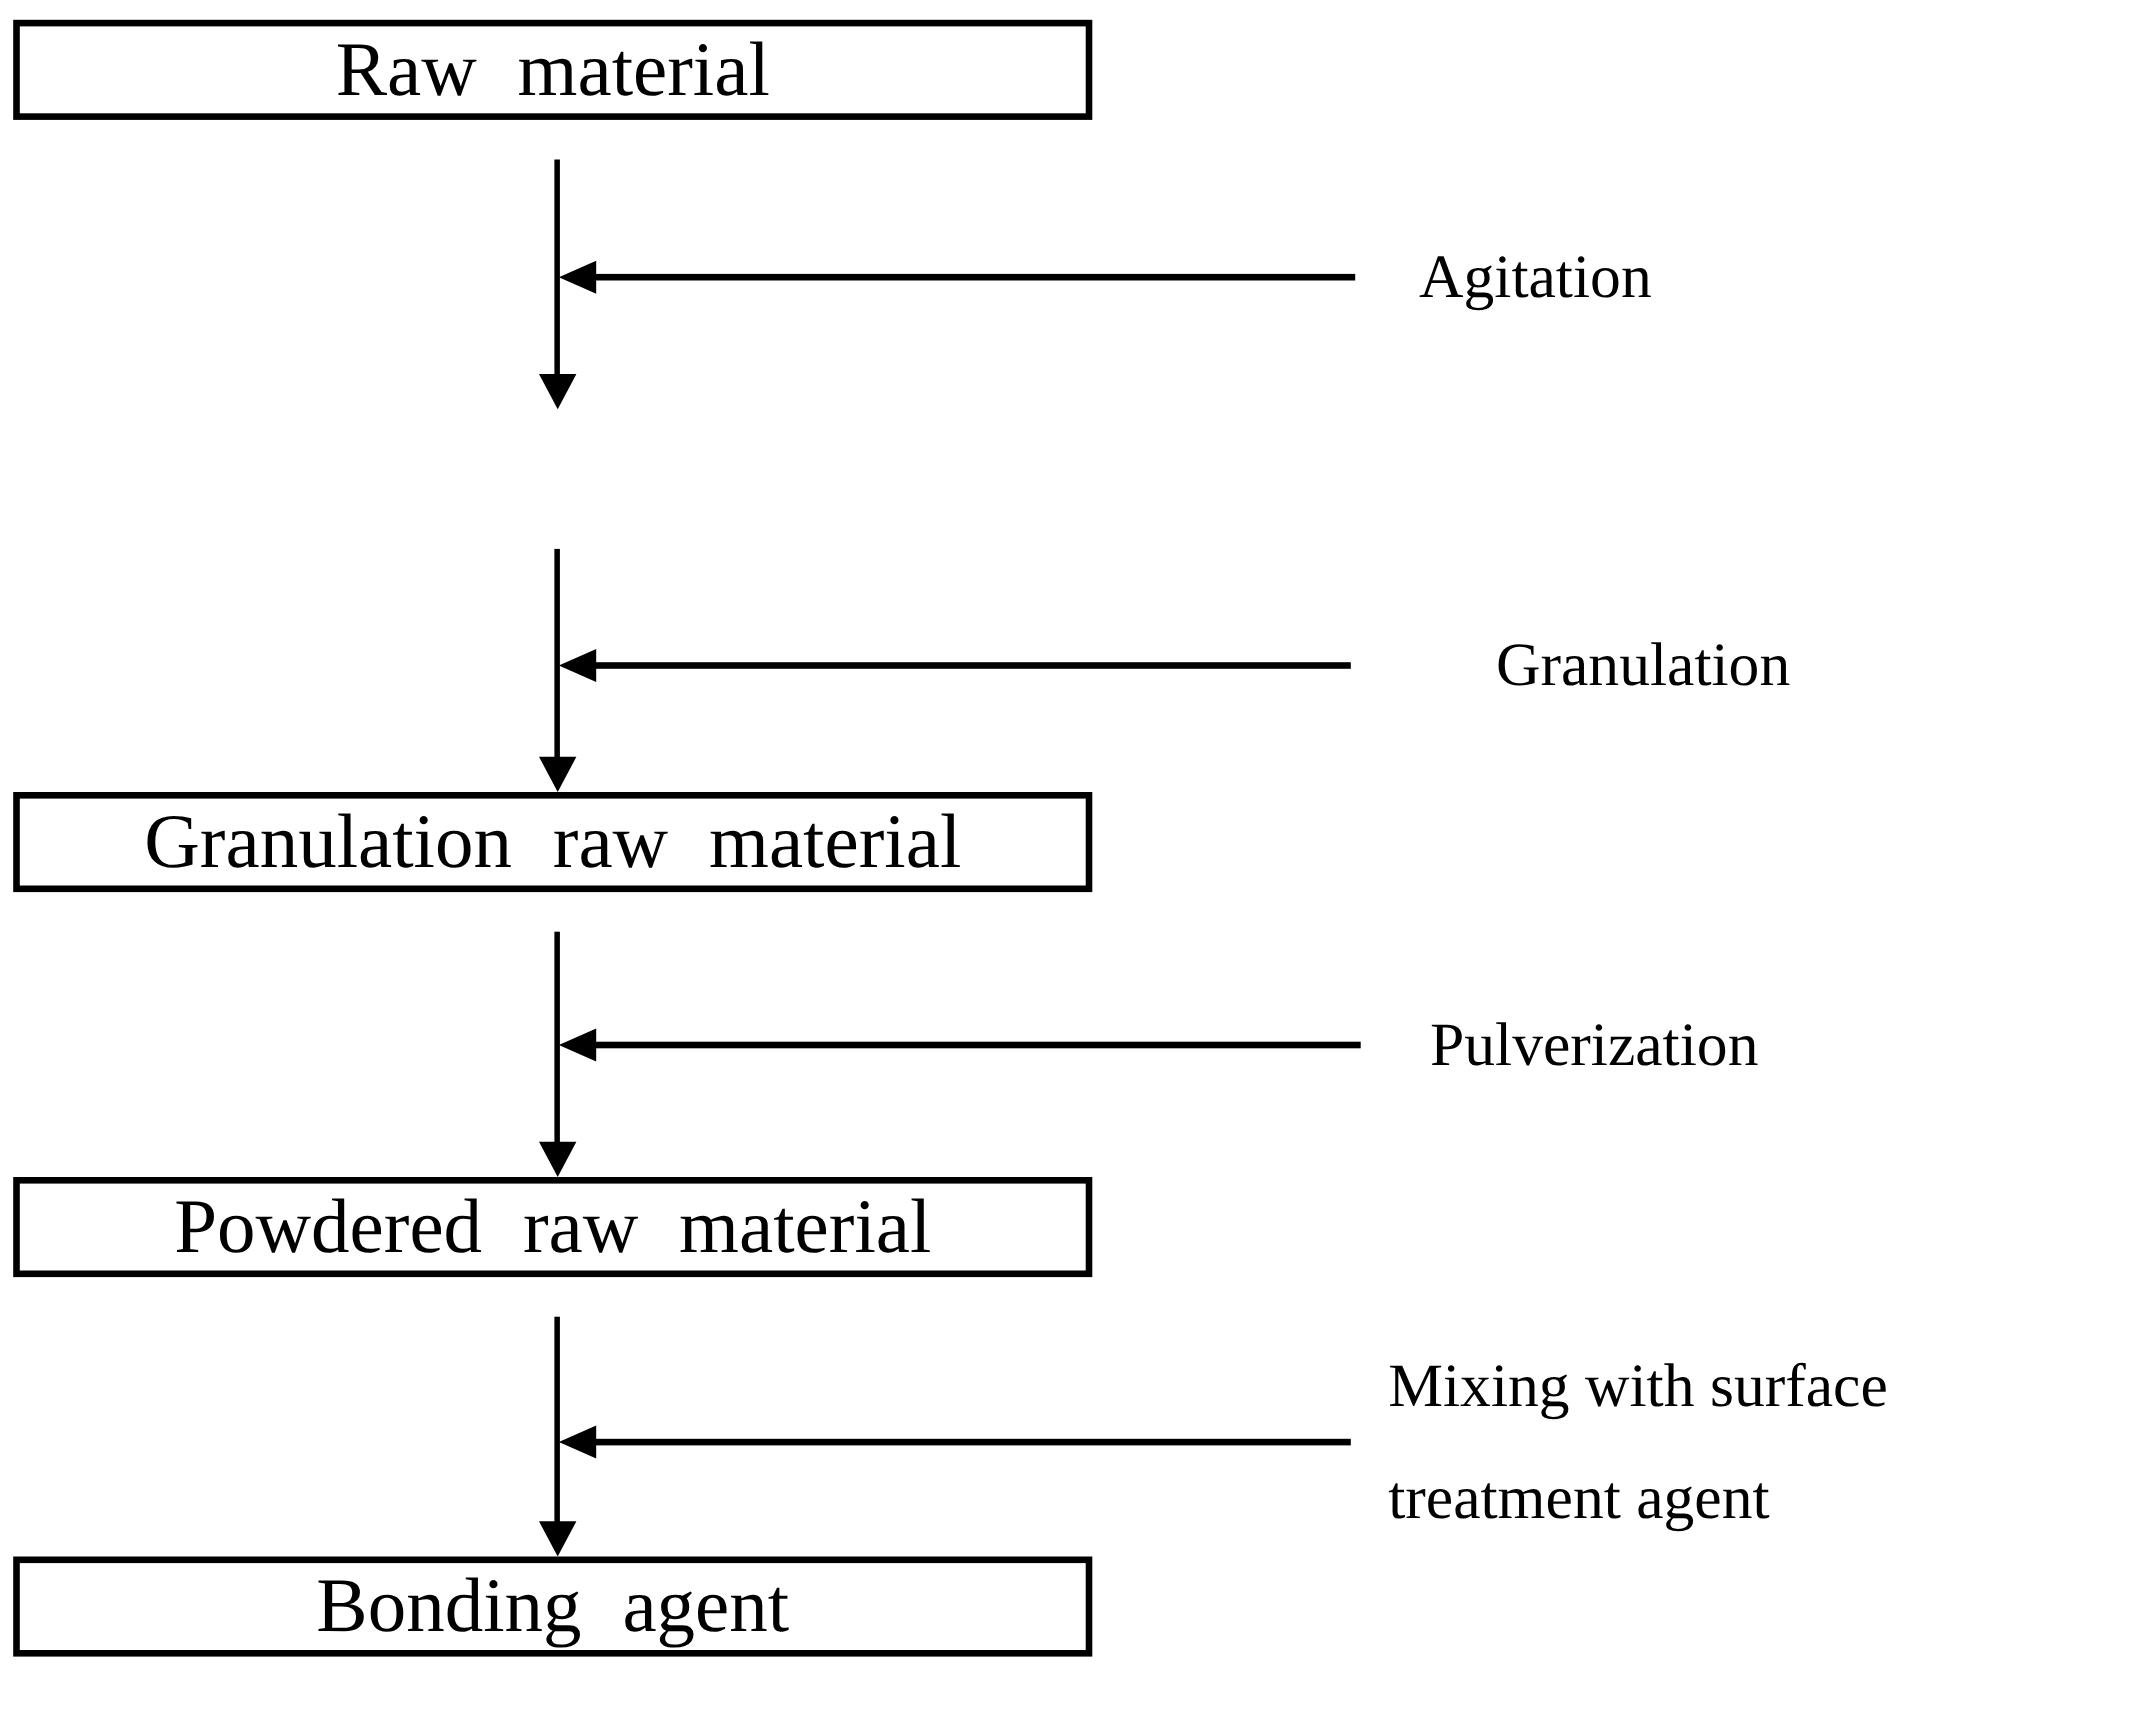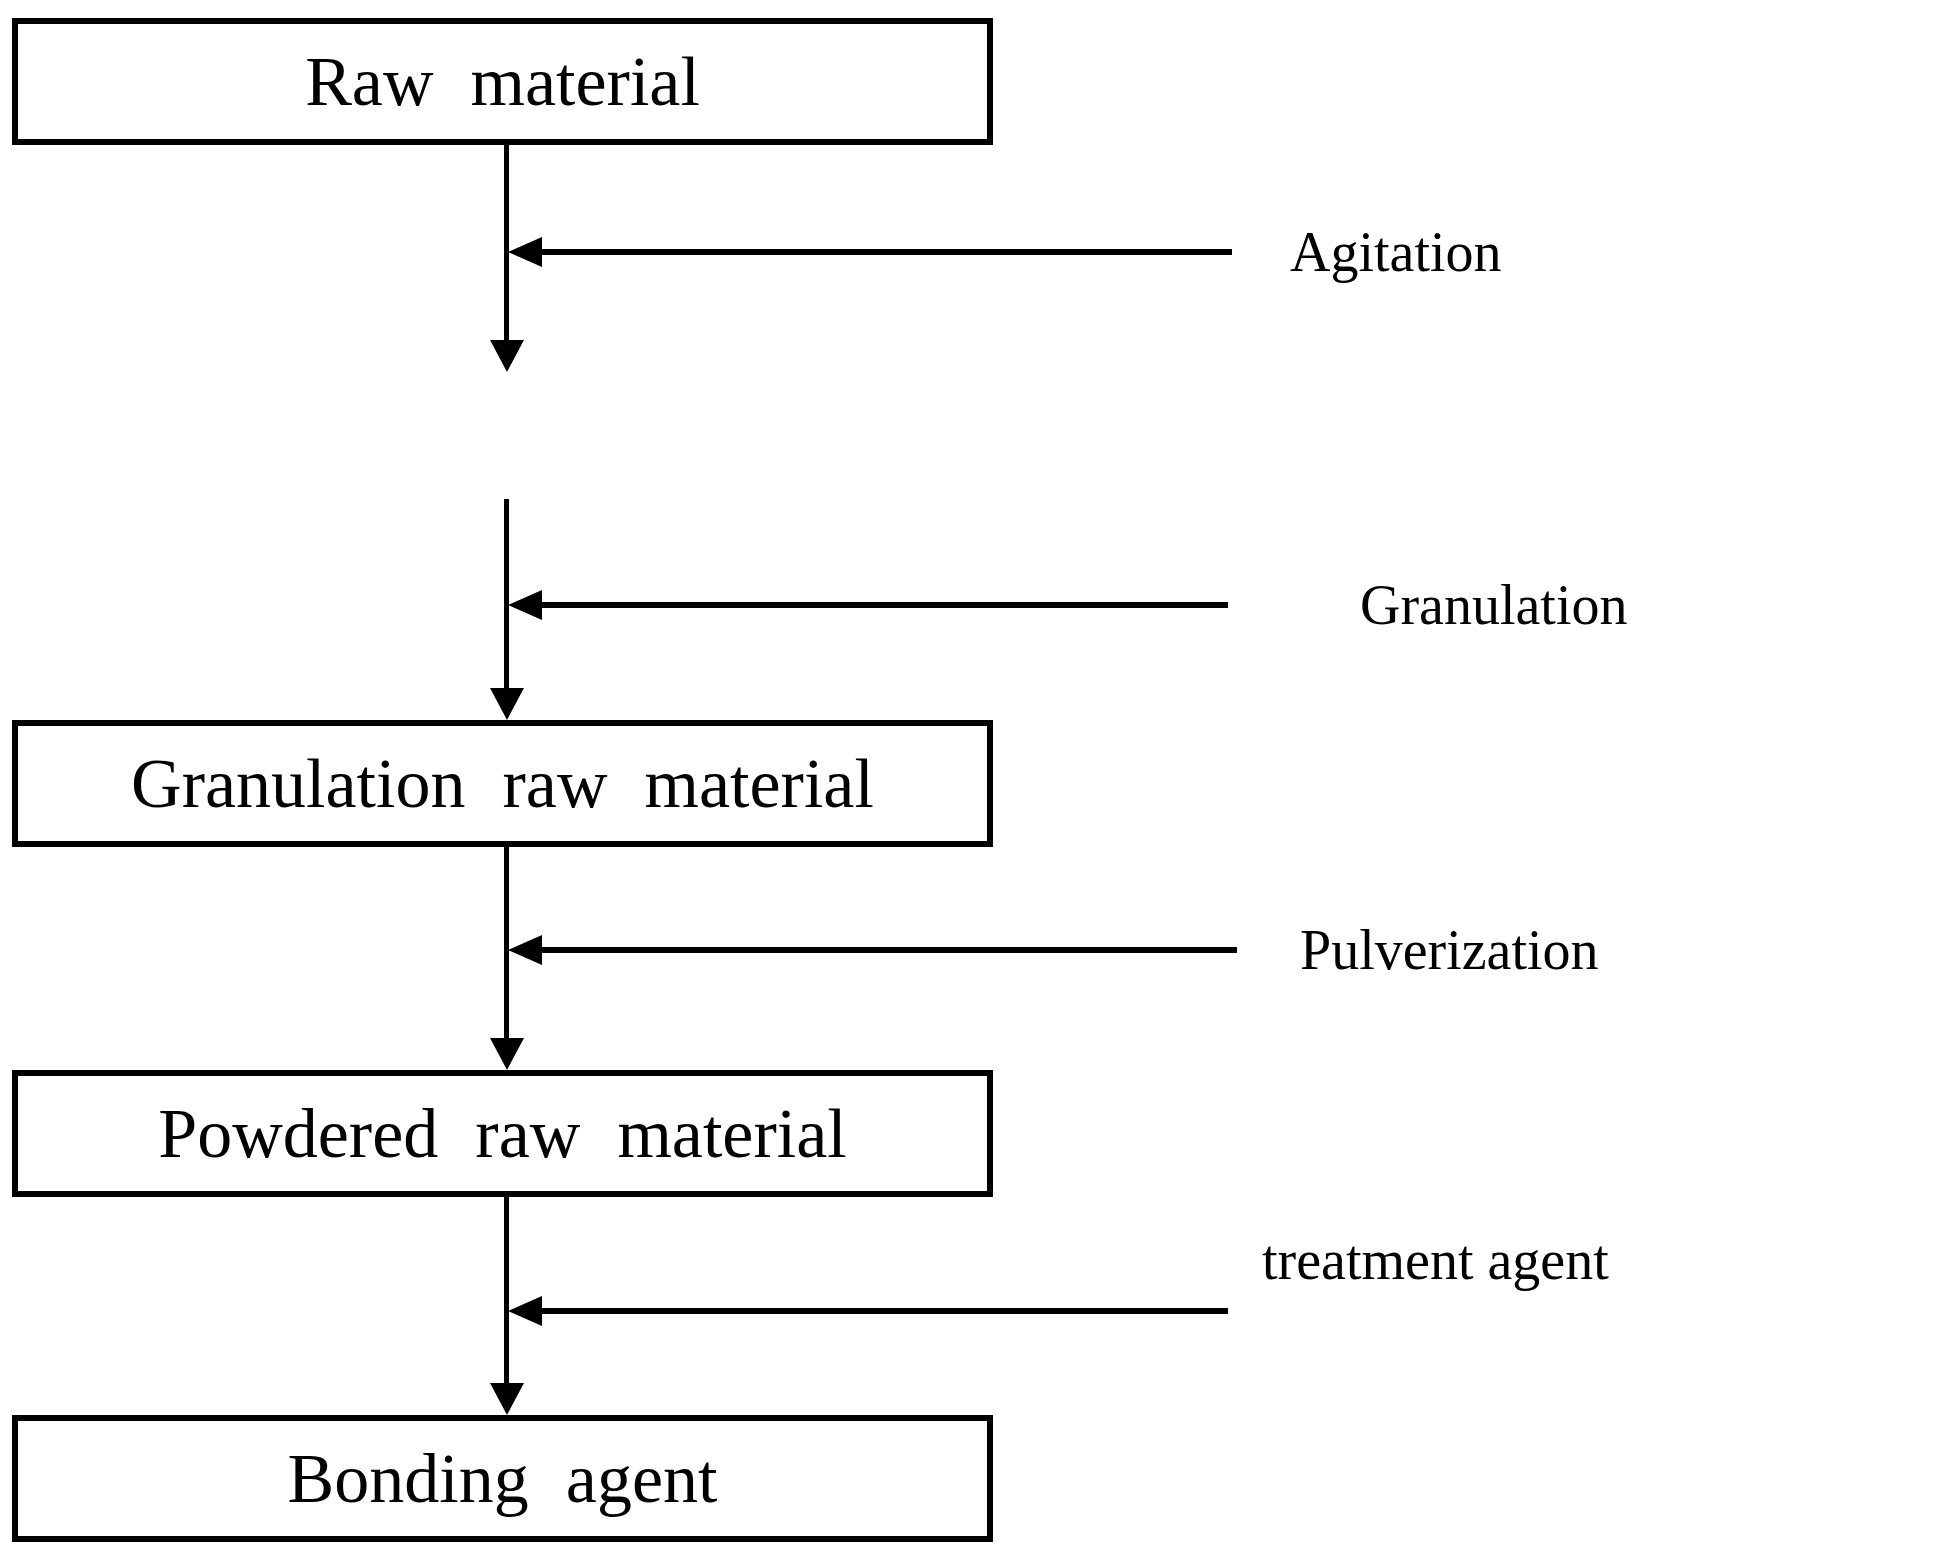--- a/index.html
+++ b/index.html
@@ -15,21 +15,21 @@
     background: var(--bg);
     font-family: "Liberation Serif", "DejaVu Serif", serif;
     color: var(--text);
     overflow: hidden;
   }
   
   .flow-box {
     position: absolute;
     left: 12px;
     width: 981px;
-    height: 127px;
+    height: 91px;
     box-sizing: border-box;
     border: 6px solid var(--line);
     background: var(--bg);
     display: flex;
     align-items: center;
     justify-content: center;
     font-size: 70px;
     word-spacing: 0.28em;
     white-space: nowrap;
   }
@@ -134,16 +134,17 @@
   <div class="proc-label label-1">
     <span>Agitation</span>
   </div>
   <div class="proc-label label-2">
     <span>Granulation</span>
   </div>
   <div class="proc-label label-3">
     <span>Pulverization</span>
   </div>
   <div class="proc-label label-4">
+    <span>Mixing with surface</span>
     <span>treatment agent</span>
   </div>
 
 </div>
 
 </body></html>

